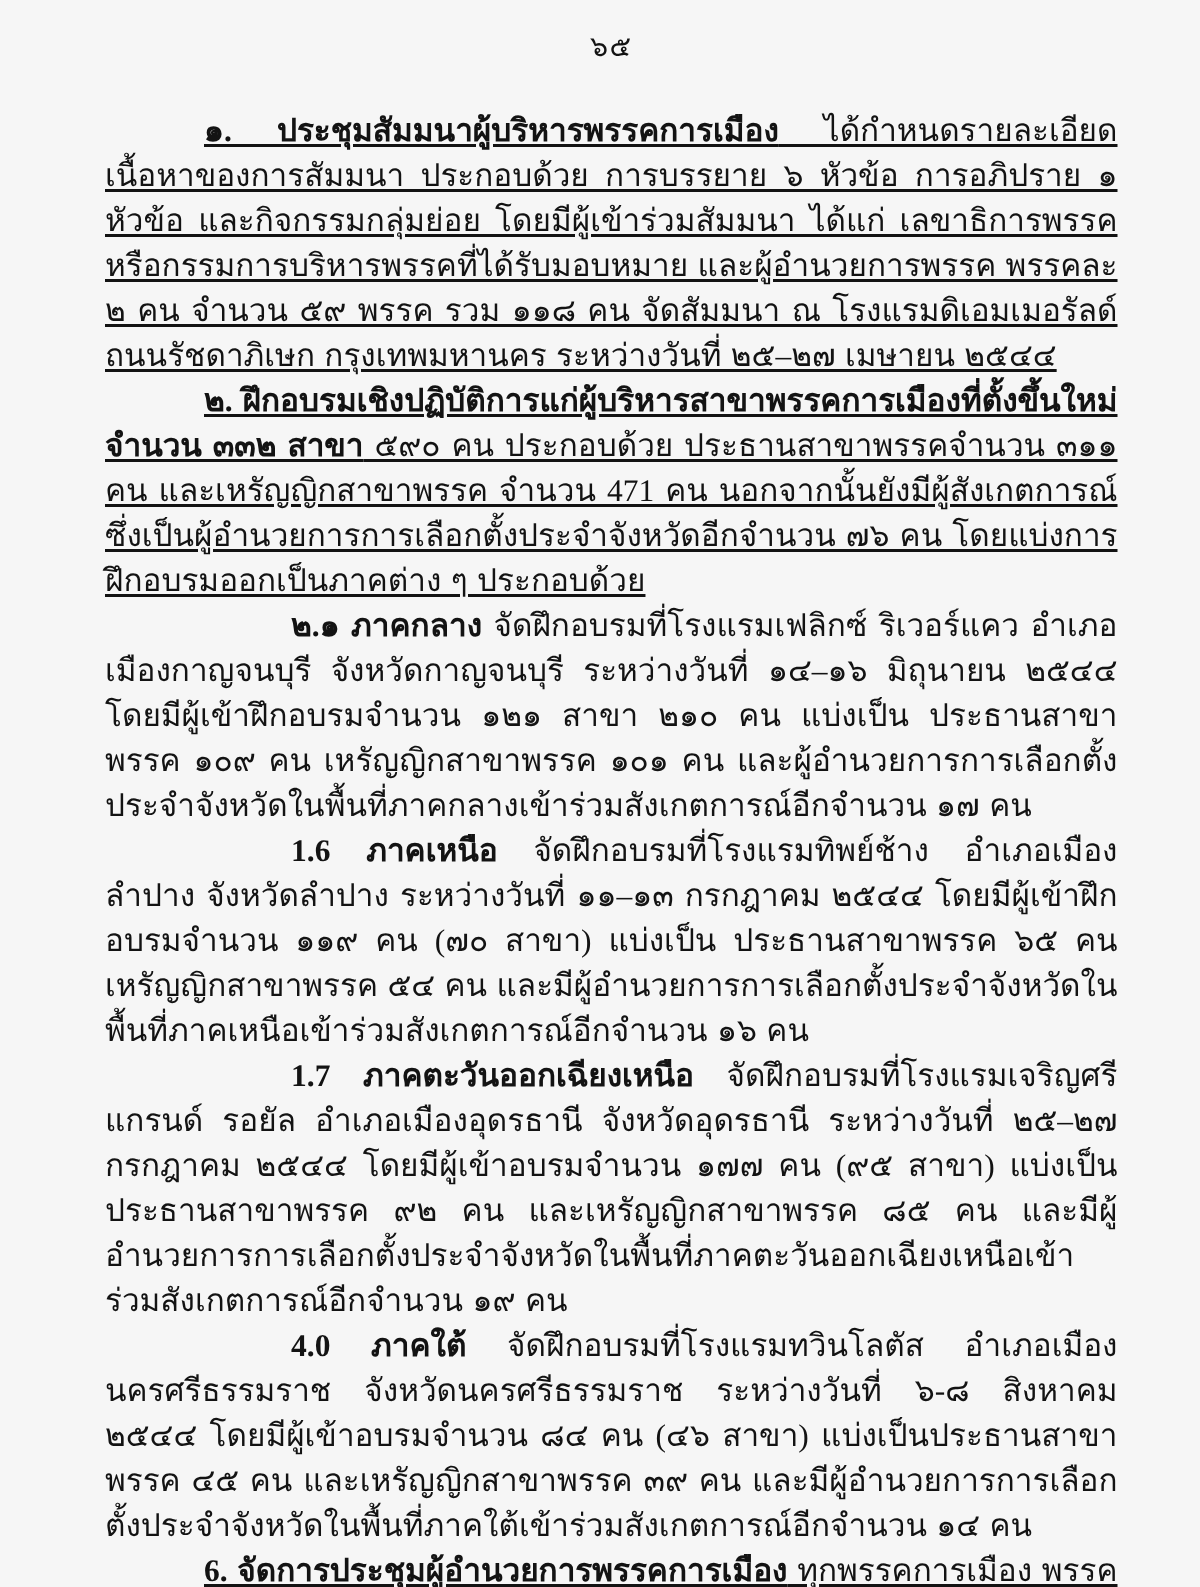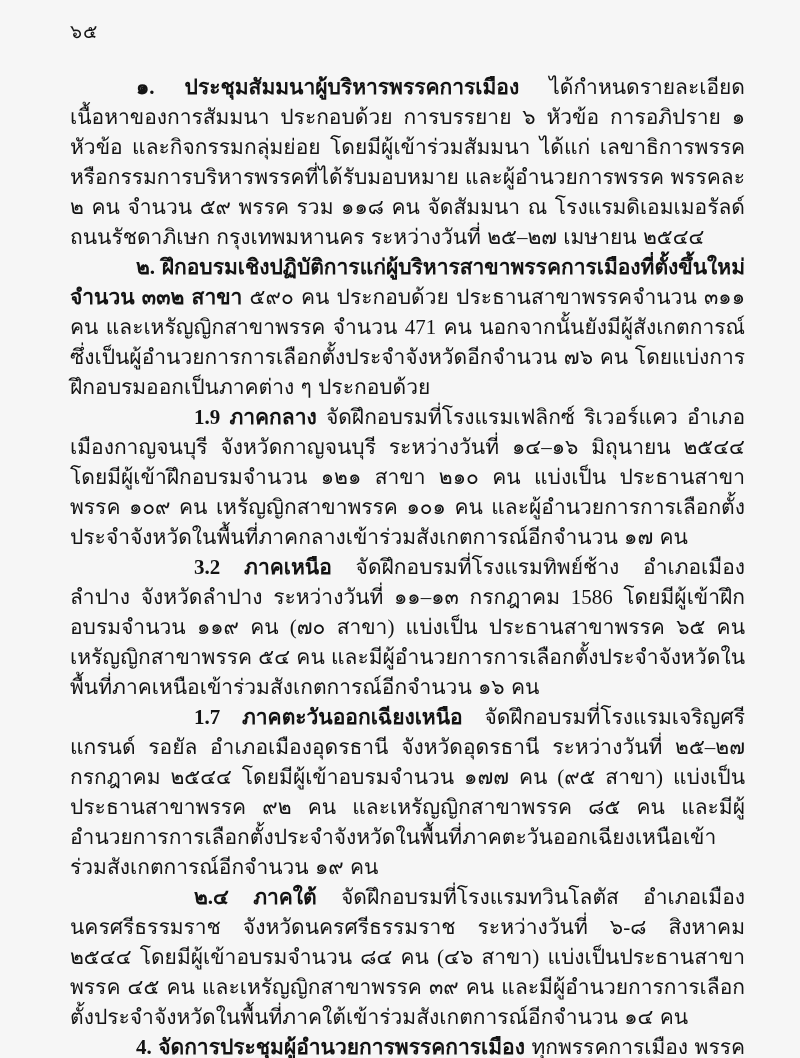--- a/index.html
+++ b/index.html
@@ -14,52 +14,52 @@
     font-family: "Liberation Serif", "DejaVu Serif", serif;
     color: #131313;
   }
   .page {
     box-sizing: border-box;
     width: 800px;
     height: 1058px;
     padding: 18px 55px 20px 70px;
   }
   .page-number {
-    text-align: left;
+    text-align: center;
     font-size: 19px;
     line-height: 28px;
     margin: 0 0 26px 0;
     letter-spacing: 1px;
   }
   .para {
     margin: 0;
     font-size: 21px;
     line-height: 30px;
     text-align: justify;
     text-justify: inter-word;
     word-spacing: 1px;
   }
-  .para.indent-item { text-indent: 66px; }
+  .para.indent-item { text-indent: 66px; text-decoration: underline; }
   .para.indent-sub  { text-indent: 124px; }
   .lead { font-weight: bold; }
 </style>
 </head>
 <body>
 
 <div class="page">
 
   <div class="page-number">๖๕</div>
 
   <p class="para indent-item"><b class="lead">๑. ประชุมสัมมนาผู้บริหารพรรคการเมือง</b><span> ได้กำหนดรายละเอียดเนื้อหาของการสัมมนา ประกอบด้วย การบรรยาย ๖ หัวข้อ การอภิปราย ๑ หัวข้อ และกิจกรรมกลุ่มย่อย โดยมีผู้เข้าร่วมสัมมนา ได้แก่ เลขาธิการพรรคหรือกรรมการบริหารพรรคที่ได้รับมอบหมาย และผู้อำนวยการพรรค พรรคละ ๒ คน จำนวน ๕๙ พรรค รวม ๑๑๘ คน จัดสัมมนา ณ โรงแรมดิเอมเมอรัลด์ ถนนรัชดาภิเษก กรุงเทพมหานคร ระหว่างวันที่ ๒๕–๒๗ เมษายน ๒๕๔๔</span></p>
 
   <p class="para indent-item"><b class="lead">๒. ฝึกอบรมเชิงปฏิบัติการแก่ผู้บริหารสาขาพรรคการเมืองที่ตั้งขึ้นใหม่จำนวน ๓๓๒ สาขา</b><span> ๕๙๐ คน ประกอบด้วย ประธานสาขาพรรคจำนวน ๓๑๑ คน และเหรัญญิกสาขาพรรค จำนวน 471 คน นอกจากนั้นยังมีผู้สังเกตการณ์ ซึ่งเป็นผู้อำนวยการการเลือกตั้งประจำจังหวัดอีกจำนวน ๗๖ คน โดยแบ่งการฝึกอบรมออกเป็นภาคต่าง ๆ ประกอบด้วย</span></p>
 
-  <p class="para indent-sub"><b class="lead">1.9 ภาคกลาง</b><span> จัดฝึกอบรมที่โรงแรมเฟลิกซ์ ริเวอร์แคว อำเภอเมืองกาญจนบุรี จังหวัดกาญจนบุรี ระหว่างวันที่ ๑๔–๑๖ มิถุนายน ๒๕๔๔ โดยมีผู้เข้าฝึกอบรมจำนวน ๑๒๑ สาขา ๒๑๐ คน แบ่งเป็น ประธานสาขาพรรค ๑๐๙ คน เหรัญญิกสาขาพรรค ๑๐๑ คน และผู้อำนวยการการเลือกตั้งประจำจังหวัดในพื้นที่ภาคกลางเข้าร่วมสังเกตการณ์อีกจำนวน ๑๗ คน</span></p>
+  <p class="para indent-sub"><b class="lead">๒.๑ ภาคกลาง</b><span> จัดฝึกอบรมที่โรงแรมเฟลิกซ์ ริเวอร์แคว อำเภอเมืองกาญจนบุรี จังหวัดกาญจนบุรี ระหว่างวันที่ ๑๔–๑๖ มิถุนายน ๒๕๔๔ โดยมีผู้เข้าฝึกอบรมจำนวน ๑๒๑ สาขา ๒๑๐ คน แบ่งเป็น ประธานสาขาพรรค ๑๐๙ คน เหรัญญิกสาขาพรรค ๑๐๑ คน และผู้อำนวยการการเลือกตั้งประจำจังหวัดในพื้นที่ภาคกลางเข้าร่วมสังเกตการณ์อีกจำนวน ๑๗ คน</span></p>
 
-  <p class="para indent-sub"><b class="lead">3.2 ภาคเหนือ</b><span> จัดฝึกอบรมที่โรงแรมทิพย์ช้าง อำเภอเมืองลำปาง จังหวัดลำปาง ระหว่างวันที่ ๑๑–๑๓ กรกฎาคม 1586 โดยมีผู้เข้าฝึกอบรมจำนวน ๑๑๙ คน (๗๐ สาขา) แบ่งเป็น ประธานสาขาพรรค ๖๕ คน เหรัญญิกสาขาพรรค ๕๔ คน และมีผู้อำนวยการการเลือกตั้งประจำจังหวัดในพื้นที่ภาคเหนือเข้าร่วมสังเกตการณ์อีกจำนวน ๑๖ คน</span></p>
+  <p class="para indent-sub"><b class="lead">1.6 ภาคเหนือ</b><span> จัดฝึกอบรมที่โรงแรมทิพย์ช้าง อำเภอเมืองลำปาง จังหวัดลำปาง ระหว่างวันที่ ๑๑–๑๓ กรกฎาคม ๒๕๔๔ โดยมีผู้เข้าฝึกอบรมจำนวน ๑๑๙ คน (๗๐ สาขา) แบ่งเป็น ประธานสาขาพรรค ๖๕ คน เหรัญญิกสาขาพรรค ๕๔ คน และมีผู้อำนวยการการเลือกตั้งประจำจังหวัดในพื้นที่ภาคเหนือเข้าร่วมสังเกตการณ์อีกจำนวน ๑๖ คน</span></p>
 
   <p class="para indent-sub"><b class="lead">1.7 ภาคตะวันออกเฉียงเหนือ</b><span> จัดฝึกอบรมที่โรงแรมเจริญศรี แกรนด์ รอยัล อำเภอเมืองอุดรธานี จังหวัดอุดรธานี ระหว่างวันที่ ๒๕–๒๗ กรกฎาคม ๒๕๔๔ โดยมีผู้เข้าอบรมจำนวน ๑๗๗ คน (๙๕ สาขา) แบ่งเป็นประธานสาขาพรรค ๙๒ คน และเหรัญญิกสาขาพรรค ๘๕ คน และมีผู้อำนวยการการเลือกตั้งประจำจังหวัดในพื้นที่ภาคตะวันออกเฉียงเหนือเข้าร่วมสังเกตการณ์อีกจำนวน ๑๙ คน</span></p>
 
-  <p class="para indent-sub"><b class="lead">๒.๔ ภาคใต้</b><span> จัดฝึกอบรมที่โรงแรมทวินโลตัส อำเภอเมืองนครศรีธรรมราช จังหวัดนครศรีธรรมราช ระหว่างวันที่ ๖-๘ สิงหาคม ๒๕๔๔ โดยมีผู้เข้าอบรมจำนวน ๘๔ คน (๔๖ สาขา) แบ่งเป็นประธานสาขาพรรค ๔๕ คน และเหรัญญิกสาขาพรรค ๓๙ คน และมีผู้อำนวยการการเลือกตั้งประจำจังหวัดในพื้นที่ภาคใต้เข้าร่วมสังเกตการณ์อีกจำนวน ๑๔ คน</span></p>
+  <p class="para indent-sub"><b class="lead">4.0 ภาคใต้</b><span> จัดฝึกอบรมที่โรงแรมทวินโลตัส อำเภอเมืองนครศรีธรรมราช จังหวัดนครศรีธรรมราช ระหว่างวันที่ ๖-๘ สิงหาคม ๒๕๔๔ โดยมีผู้เข้าอบรมจำนวน ๘๔ คน (๔๖ สาขา) แบ่งเป็นประธานสาขาพรรค ๔๕ คน และเหรัญญิกสาขาพรรค ๓๙ คน และมีผู้อำนวยการการเลือกตั้งประจำจังหวัดในพื้นที่ภาคใต้เข้าร่วมสังเกตการณ์อีกจำนวน ๑๔ คน</span></p>
 
-  <p class="para indent-item"><b class="lead">4. จัดการประชุมผู้อำนวยการพรรคการเมือง</b><span> ทุกพรรคการเมือง พรรคละ ๒ คน โดยประชุม ๒ เดือนต่อครั้ง รวมทั้งสิ้น ๖ ครั้ง เพื่อส่งเสริมให้พรรคการเมืองได้มีกิจกรรมแลกเปลี่ยน ความรู้ ความเข้าใจ ความคิดเห็น และเพื่อการประชาสัมพันธ์ชี้แจงการดำเนินกิจการของพรรคการเมือง</span></p>
+  <p class="para indent-item"><b class="lead">6. จัดการประชุมผู้อำนวยการพรรคการเมือง</b><span> ทุกพรรคการเมือง พรรคละ ๒ คน โดยประชุม ๒ เดือนต่อครั้ง รวมทั้งสิ้น ๖ ครั้ง เพื่อส่งเสริมให้พรรคการเมืองได้มีกิจกรรมแลกเปลี่ยน ความรู้ ความเข้าใจ ความคิดเห็น และเพื่อการประชาสัมพันธ์ชี้แจงการดำเนินกิจการของพรรคการเมือง</span></p>
 
 </div>
 
 </body></html>

